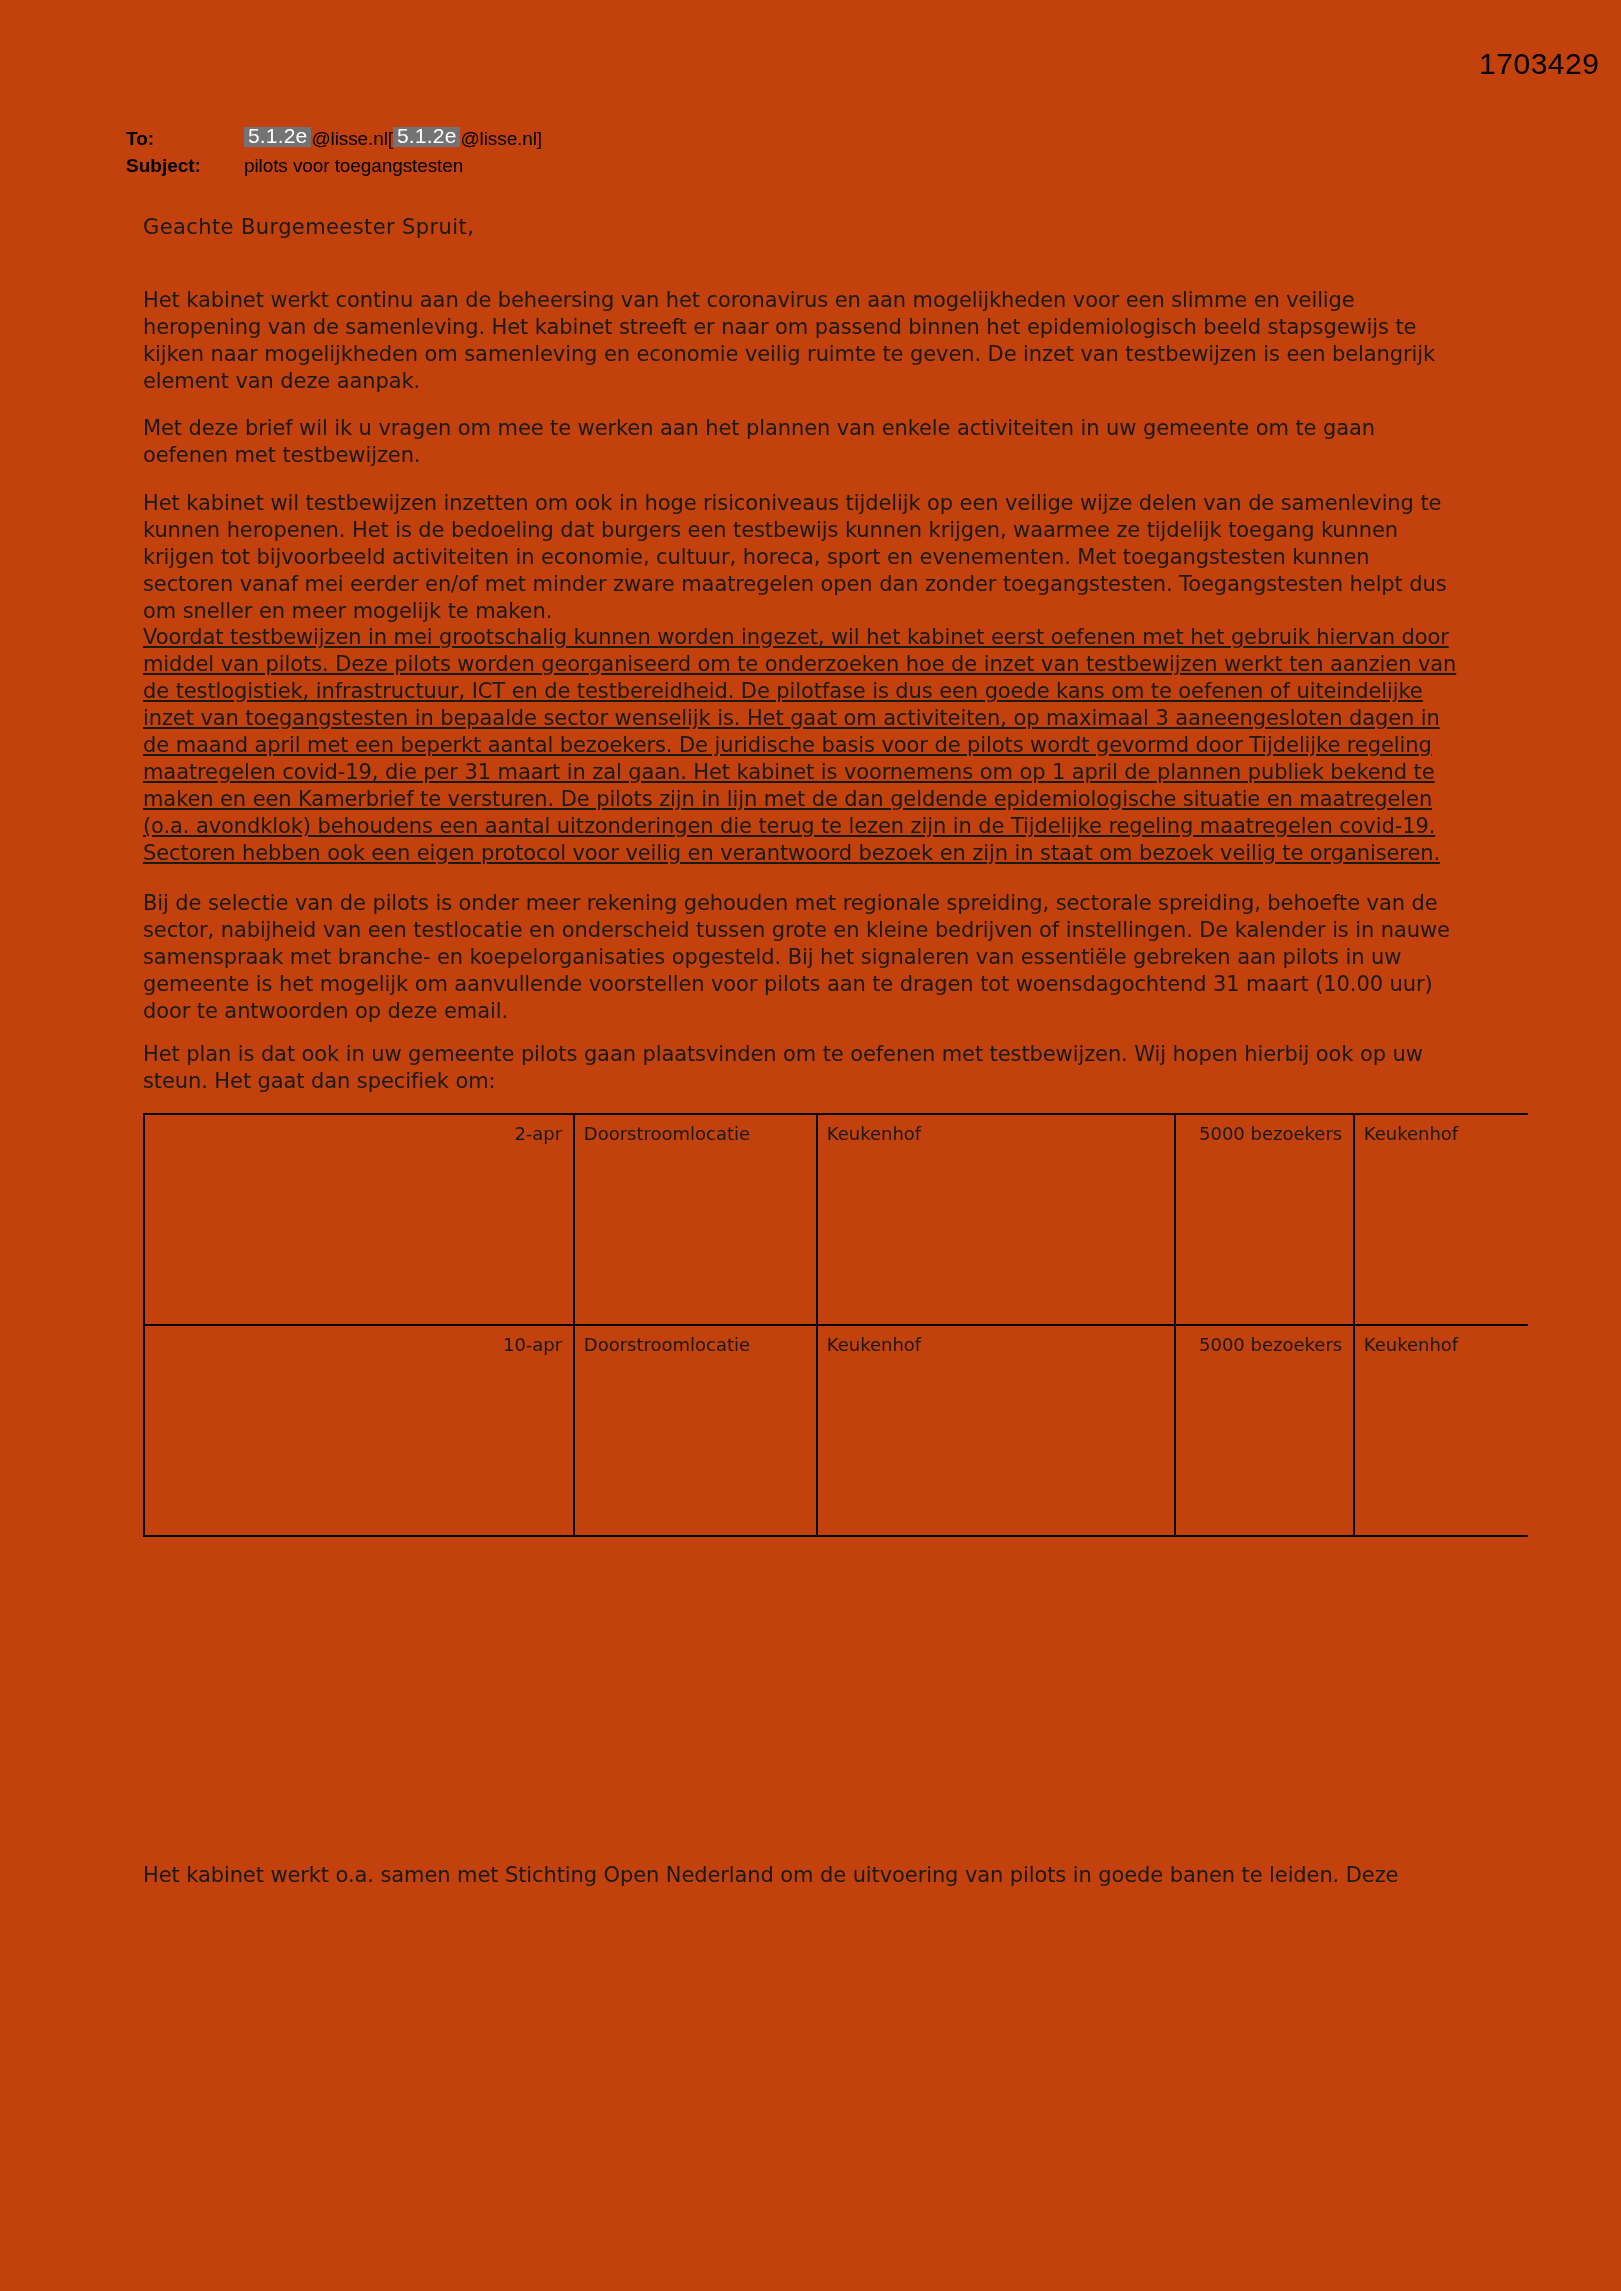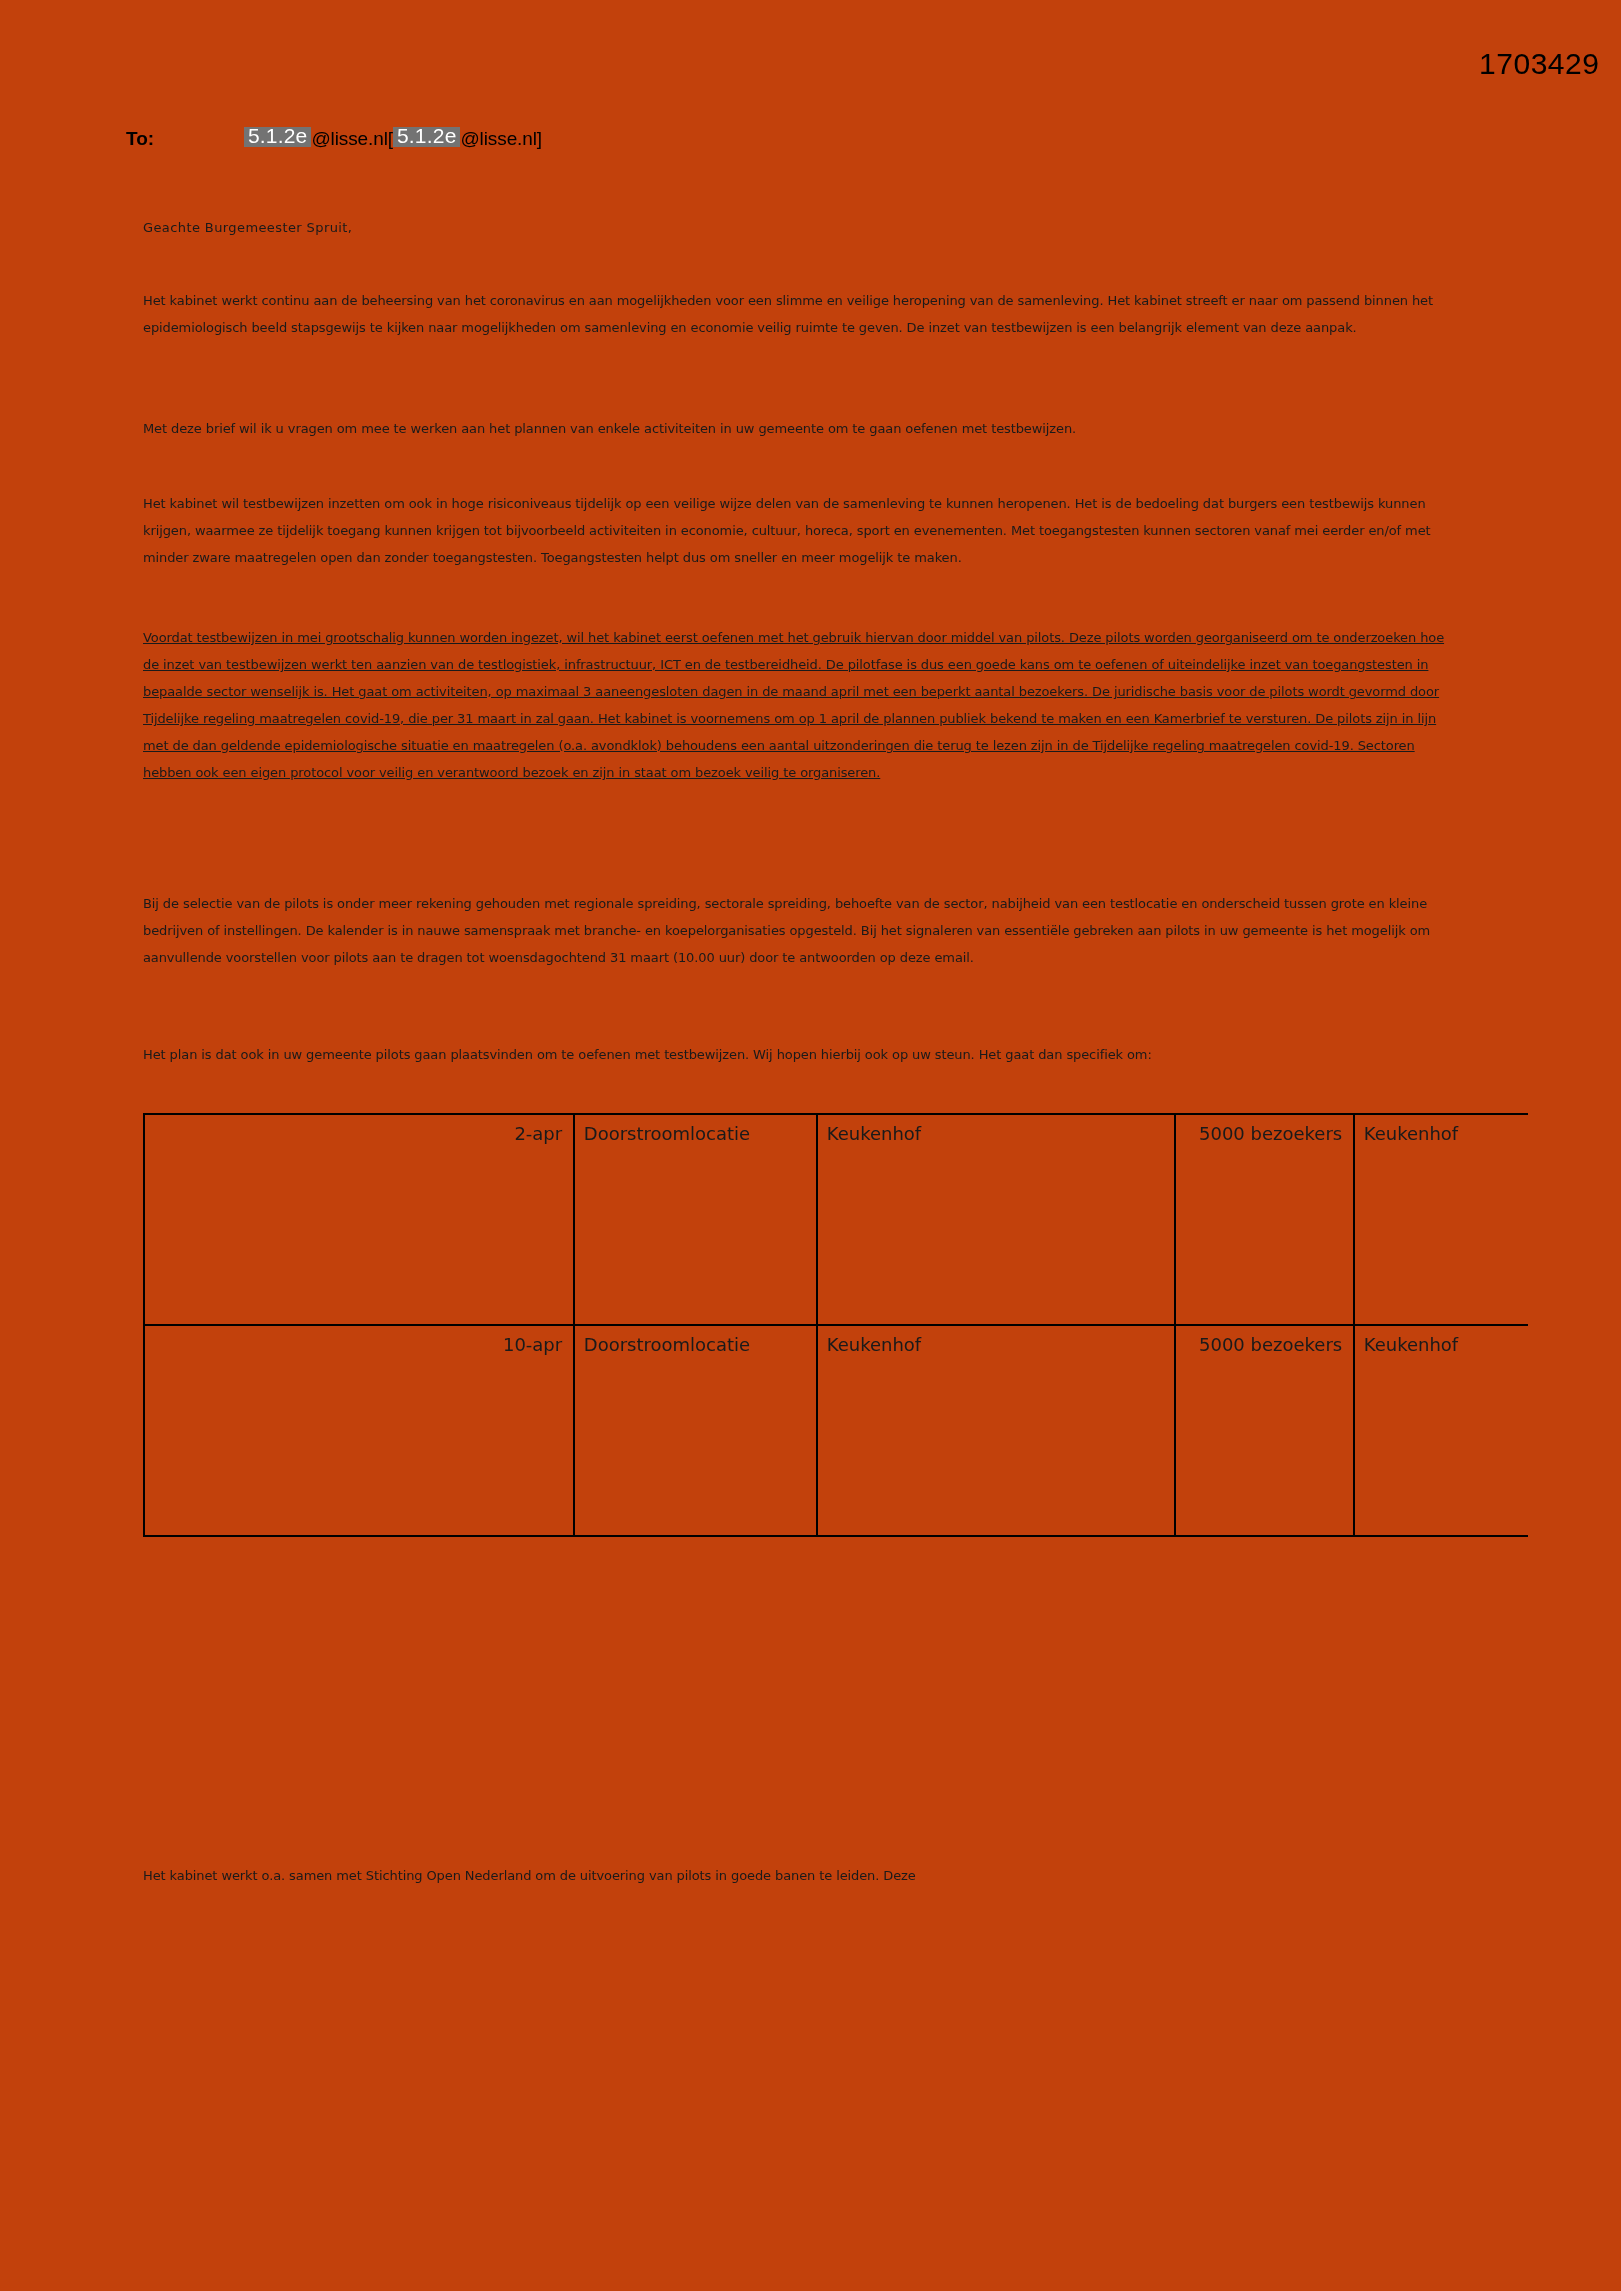--- a/index.html
+++ b/index.html
@@ -69,21 +69,21 @@
     vertical-align: 2px;
     letter-spacing: 0.2px;
   }
 
   
   .body-text {
     position: absolute;
     left: 143px;
     width: 1318px;
     font-family: "DejaVu Sans", sans-serif;
-    font-size: 13px;
+    font-size: 21px;
     line-height: 27px;
     color: #1a1a1a;
     text-align: left;
     letter-spacing: -0.1px;
   }
   .salutation { top: 214px; letter-spacing: 0.4px; }
   .p1 { top: 287px; }
   .p2 { top: 415px; }
   .p3 { top: 490px; }
   .p4 { top: 624px; text-decoration: underline; }
@@ -137,20 +137,24 @@
 
 <div class="page">
 
   <div class="doc-number">1703429</div>
 
   <div class="mail-header">
     <div class="mh-row">
       <span class="mh-label">To:</span>
       <span class="mh-value"><span class="redaction">5.1.2e</span><span>@lisse.nl[</span><span class="redaction">5.1.2e</span><span>@lisse.nl]</span></span>
     </div>
+    <div class="mh-row">
+      <span class="mh-label">Subject:</span>
+      <span class="mh-value">pilots voor toegangstesten</span>
+    </div>
   </div>
 
   <div class="body-text salutation">Geachte Burgemeester Spruit,</div>
 
   <div class="body-text p1">Het kabinet werkt continu aan de beheersing van het coronavirus en aan mogelijkheden voor een slimme en veilige heropening van de samenleving. Het kabinet streeft er naar om passend binnen het epidemiologisch beeld stapsgewijs te kijken naar mogelijkheden om samenleving en economie veilig ruimte te geven. De inzet van testbewijzen is een belangrijk element van deze aanpak.</div>
 
   <div class="body-text p2">Met deze brief wil ik u vragen om mee te werken aan het plannen van enkele activiteiten in uw gemeente om te gaan oefenen met testbewijzen.</div>
 
   <div class="body-text p3">Het kabinet wil testbewijzen inzetten om ook in hoge risiconiveaus tijdelijk op een veilige wijze delen van de samenleving te kunnen heropenen. Het is de bedoeling dat burgers een testbewijs kunnen krijgen, waarmee ze tijdelijk toegang kunnen krijgen tot bijvoorbeeld activiteiten in economie, cultuur, horeca, sport en evenementen. Met toegangstesten kunnen sectoren vanaf mei eerder en/of met minder zware maatregelen open dan zonder toegangstesten. Toegangstesten helpt dus om sneller en meer mogelijk te maken.</div>
 

